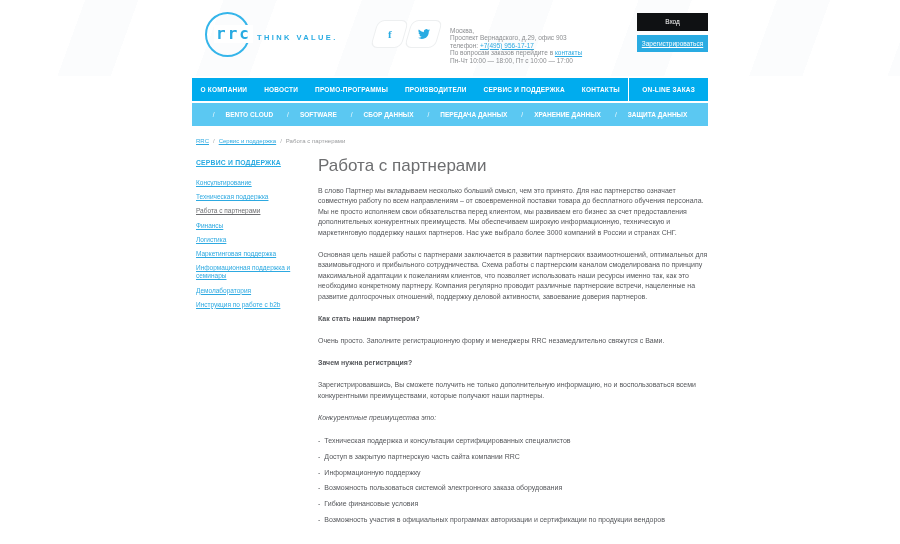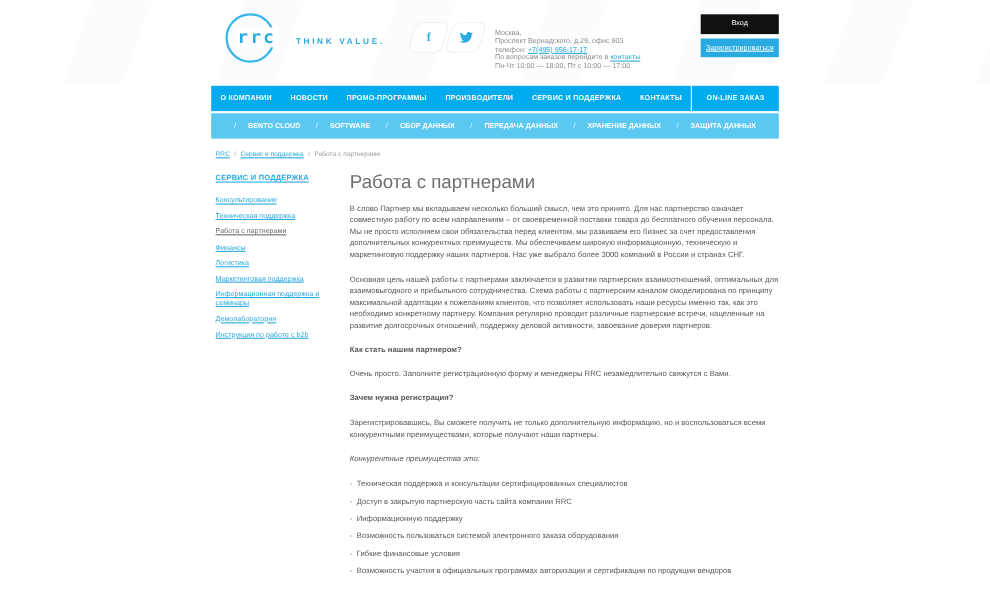--- a/index.html
+++ b/index.html
@@ -21,21 +21,21 @@
     position:absolute; left:0; top:0; width:45px; height:45px;
     border:2px solid #35b5ea; border-radius:50%;
   }
   .logo-rrc {
     position:absolute; left:9px; top:13px;
     font-family:"DejaVu Sans Mono", monospace;
     font-weight:bold; font-size:16px; letter-spacing:2px;
     color:#29ABE2; background:#fff; padding:0 2px; line-height:18px;
   }
   .logo-tagline {
-    position:absolute; left:64px; top:21px;
+    position:absolute; left:52px; top:21px;
     font-size:7.5px; font-weight:bold; letter-spacing:2.4px; color:#29ABE2;
   }
   .social { position:absolute; left:374px; top:20px; display:flex; }
   .social-box {
     width:31px; height:28px; border:1px solid #edeff0; border-radius:7px;
     background:#fff; transform:skewX(-16deg); margin-right:3px;
     display:flex; align-items:center; justify-content:center; cursor:pointer;
   }
   .social-box .inner { transform:skewX(16deg); display:flex; align-items:center; justify-content:center; }
   .fb-glyph { color:#29ABE2; font-weight:bold; font-size:11px; font-family:"Liberation Serif", serif; }

